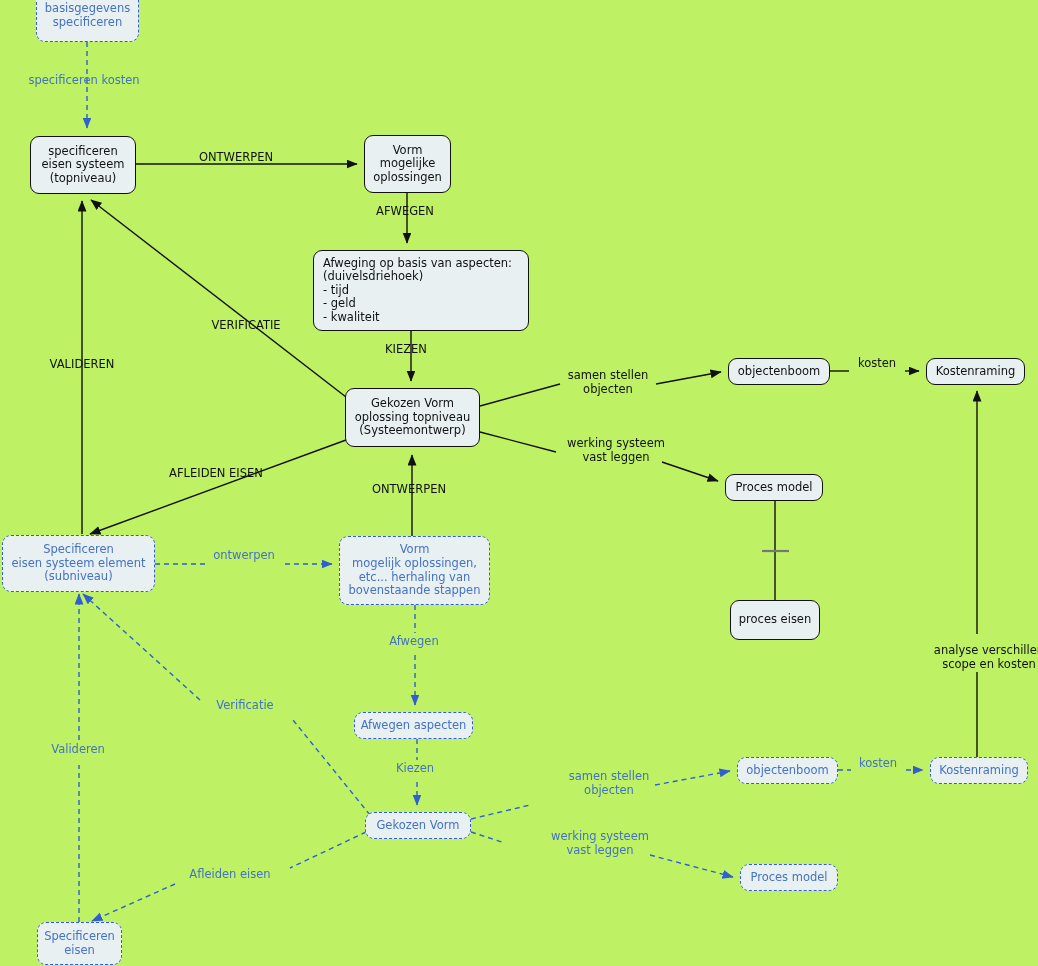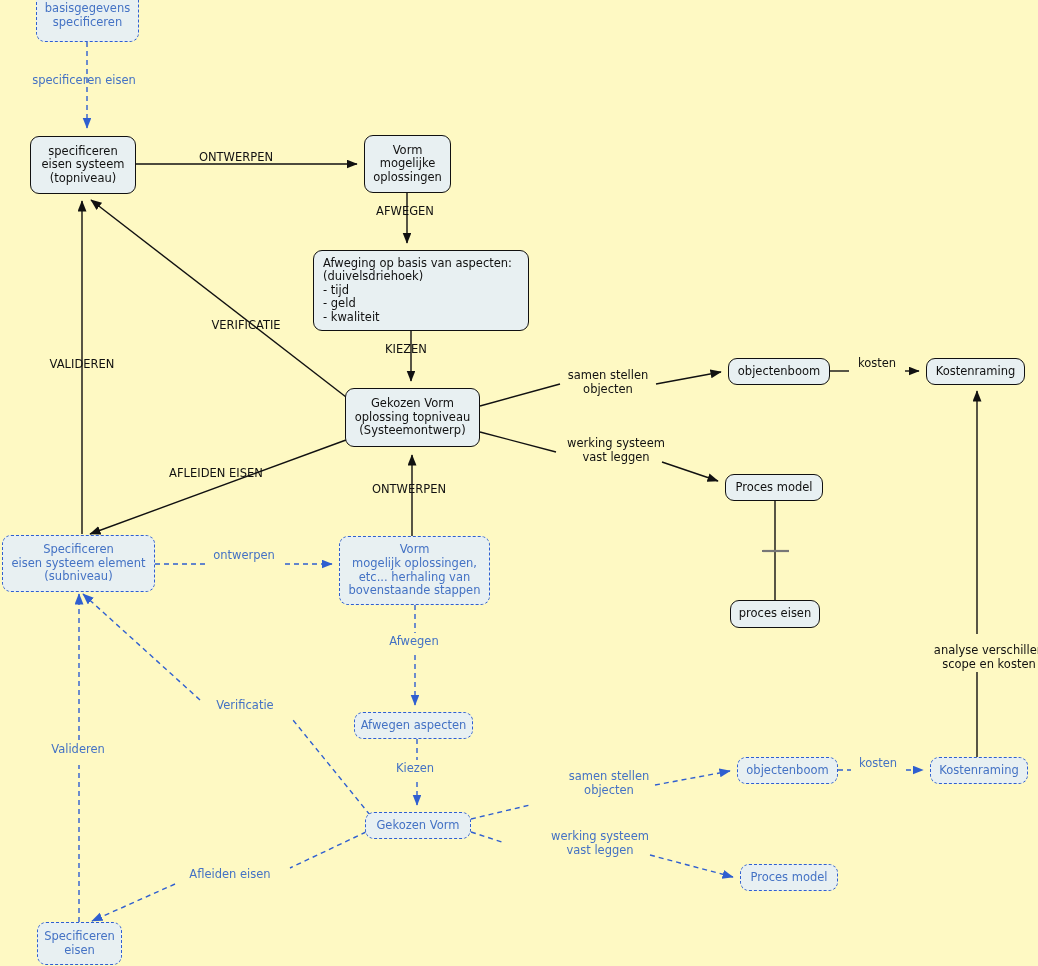--- a/index.html
+++ b/index.html
@@ -1,17 +1,17 @@
 <!DOCTYPE html>
 <html><head>
 <meta charset="utf-8">
 <style>
   html,body{margin:0;padding:0;background:#ffffff;}
   #canvas{position:relative;width:1038px;height:966px;overflow:hidden;
-          font-family:"DejaVu Sans","Liberation Sans",sans-serif;background:#fef9c3;}
+          font-family:"DejaVu Sans","Liberation Sans",sans-serif;background:#bef264;}
   svg#edges{position:absolute;left:0;top:0;width:1038px;height:966px;}
   .node{position:absolute;box-sizing:border-box;display:flex;align-items:center;
         justify-content:center;text-align:center;border-radius:9px;
         background:#e8f0f2;line-height:1.18;}
   .node.solid{border:1.4px solid #111;color:#111;}
   .node.dashed{border:1.4px dashed #2f5fd0;color:#4472c4;}
   .node span{display:block;width:100%;padding:0 4px;}
   .node.left span{text-align:left;padding-left:9px;}
   .elabel{position:absolute;white-space:pre;line-height:1.2;}
   .elabel.k{color:#111;}
@@ -110,21 +110,21 @@
       </div>
       <div class="node solid" style="left: 728px; top: 358px; width: 102px; height: 27px; font-size: 11.5px;">
         <span>objectenboom</span>
       </div>
       <div class="node solid" style="left: 926px; top: 358px; width: 99px; height: 27px; font-size: 11.5px;">
         <span>Kostenraming</span>
       </div>
       <div class="node solid" style="left: 725px; top: 474px; width: 98px; height: 27px; font-size: 11.5px;">
         <span>Proces model</span>
       </div>
-      <div class="node solid" style="left: 730px; top: 600px; width: 90px; height: 28px; font-size: 11.5px;">
+      <div class="node solid" style="left: 730px; top: 600px; width: 90px; height: 40px; font-size: 11.5px;">
         <span>proces eisen</span>
       </div>
       <div class="node dashed" style="left: 2px; top: 535px; width: 153px; height: 57px; font-size: 11.5px;">
         <span>Specificeren<br>eisen systeem element<br>(subniveau)</span>
       </div>
       <div class="node dashed" style="left: 339px; top: 536px; width: 151px; height: 69px; font-size: 11.5px;">
         <span>Vorm<br>mogelijk oplossingen,<br>etc... herhaling van<br>bovenstaande stappen</span>
       </div>
       <div class="node dashed" style="left: 354px; top: 712px; width: 119px; height: 27px; font-size: 11.5px;">
         <span>Afwegen aspecten</span>
@@ -139,21 +139,21 @@
         <span>Kostenraming</span>
       </div>
       <div class="node dashed" style="left: 740px; top: 864px; width: 98px; height: 27px; font-size: 11.5px;">
         <span>Proces model</span>
       </div>
       <div class="node dashed" style="left: 37px; top: 922px; width: 85px; height: 43px; font-size: 11.5px;">
         <span>Specificeren<br>eisen</span>
       </div>
     </div>
   <div id="labels">
-      <div class="elabel c b" style="left: 84px; top: 74px; font-size: 11.5px;">specificeren eisen</div>
+      <div class="elabel c b" style="left: 84px; top: 74px; font-size: 11.5px;">specificeren kosten</div>
       <div class="elabel c k" style="left: 236px; top: 151px; font-size: 11.5px;">ONTWERPEN</div>
       <div class="elabel c k" style="left: 405px; top: 205px; font-size: 11.5px;">AFWEGEN</div>
       <div class="elabel c k" style="left: 406px; top: 343px; font-size: 11.5px;">KIEZEN</div>
       <div class="elabel c k" style="left: 246px; top: 319px; font-size: 11.5px;">VERIFICATIE</div>
       <div class="elabel c k" style="left: 82px; top: 358px; font-size: 11.5px;">VALIDEREN</div>
       <div class="elabel c k" style="left: 216px; top: 467px; font-size: 11.5px;">AFLEIDEN EISEN</div>
       <div class="elabel c k" style="left: 409px; top: 483px; font-size: 11.5px;">ONTWERPEN</div>
       <div class="elabel c k" style="left: 608px; top: 369px; font-size: 11.5px;">samen stellen<br>objecten</div>
       <div class="elabel c k" style="left: 877px; top: 357px; font-size: 11.5px;">kosten</div>
       <div class="elabel c k" style="left: 616px; top: 437px; font-size: 11.5px;">werking systeem<br>vast leggen</div>

